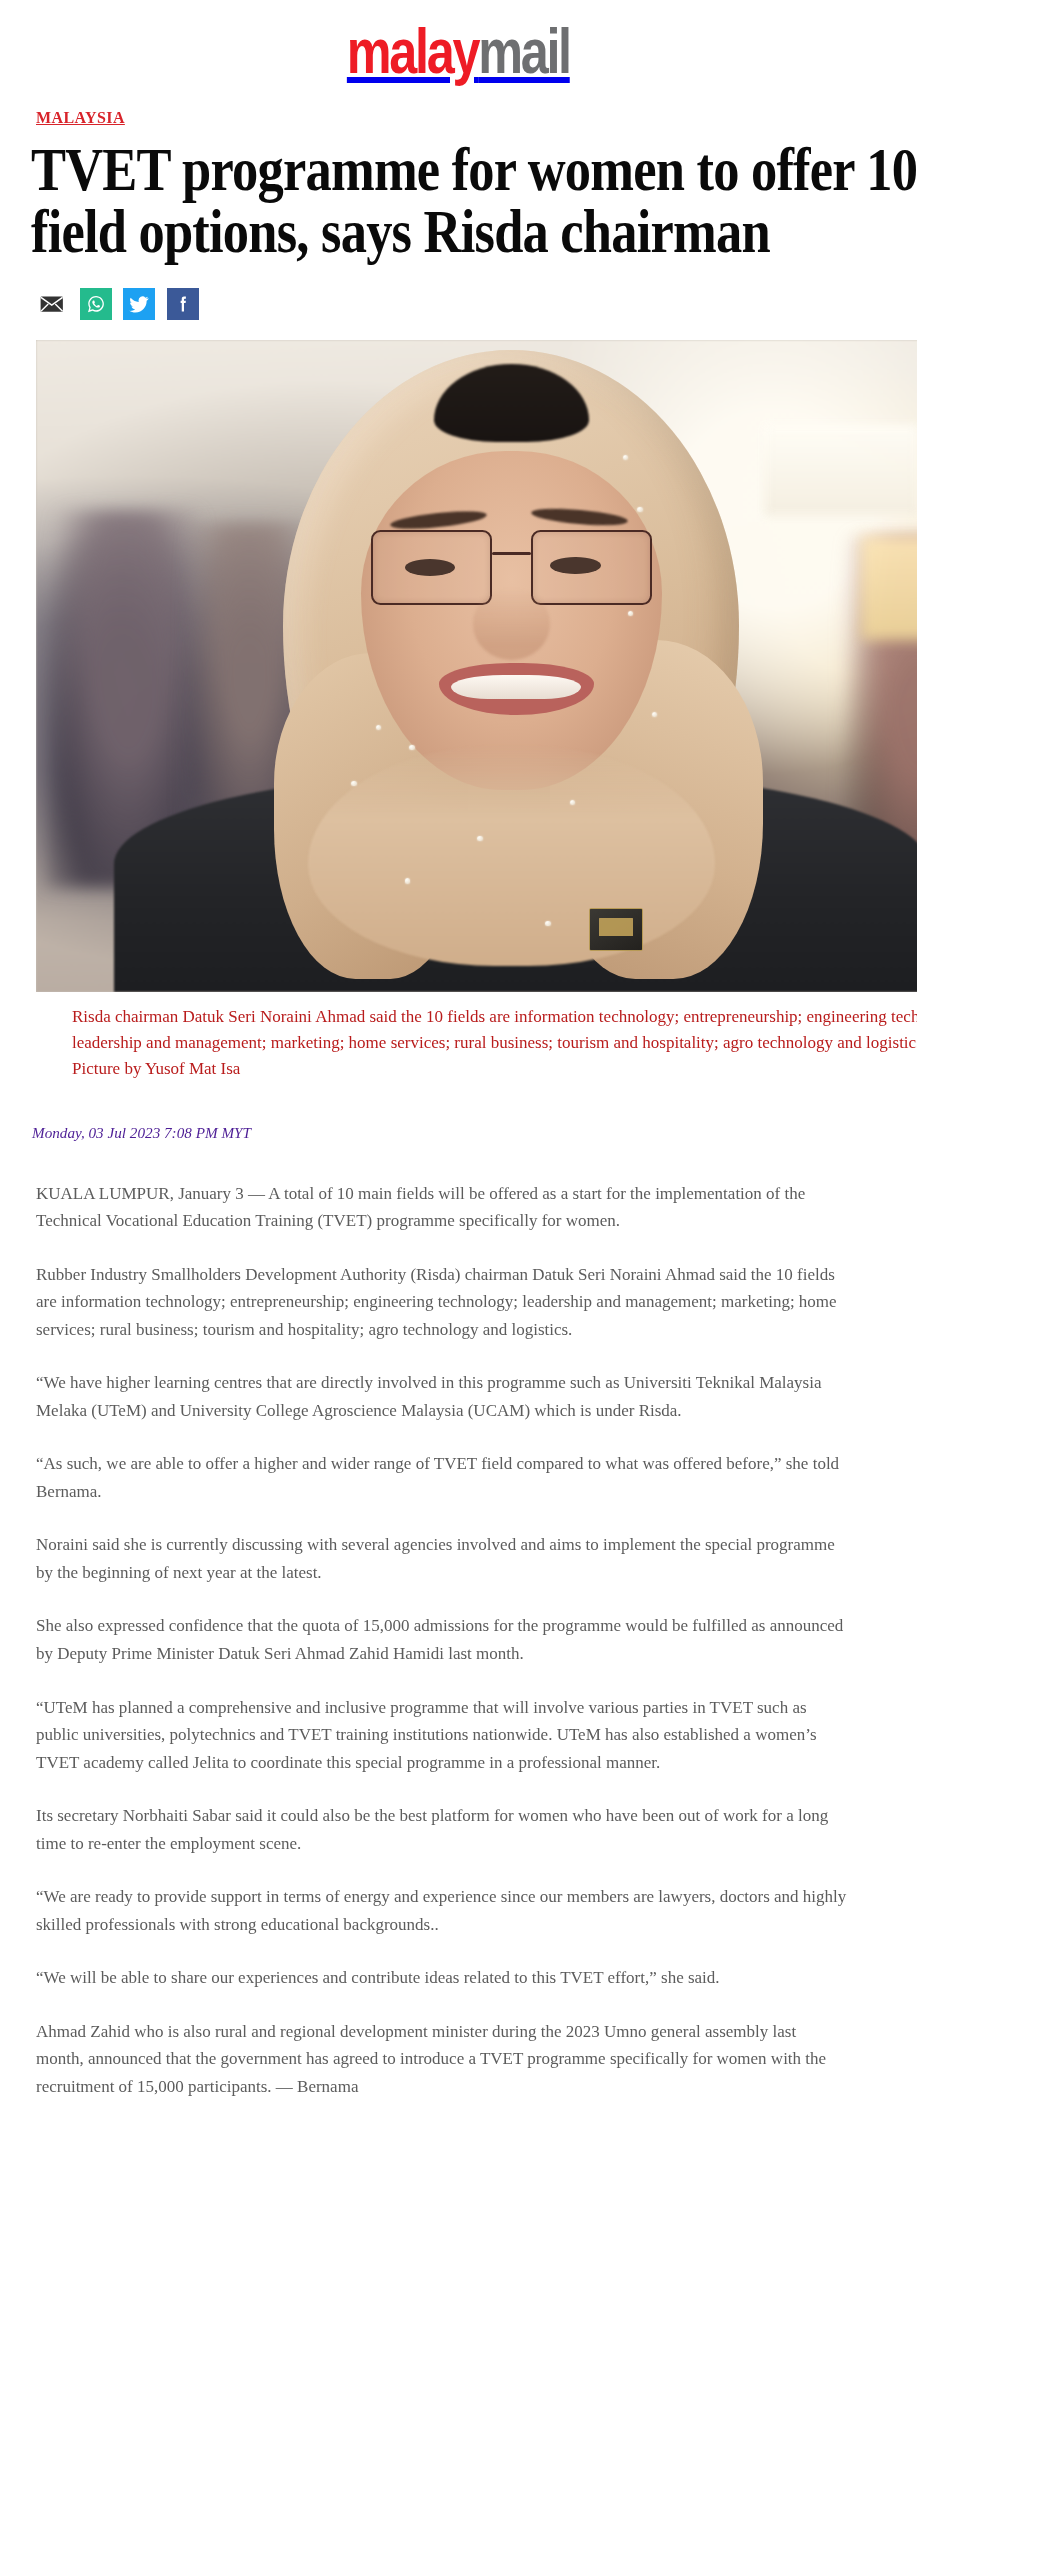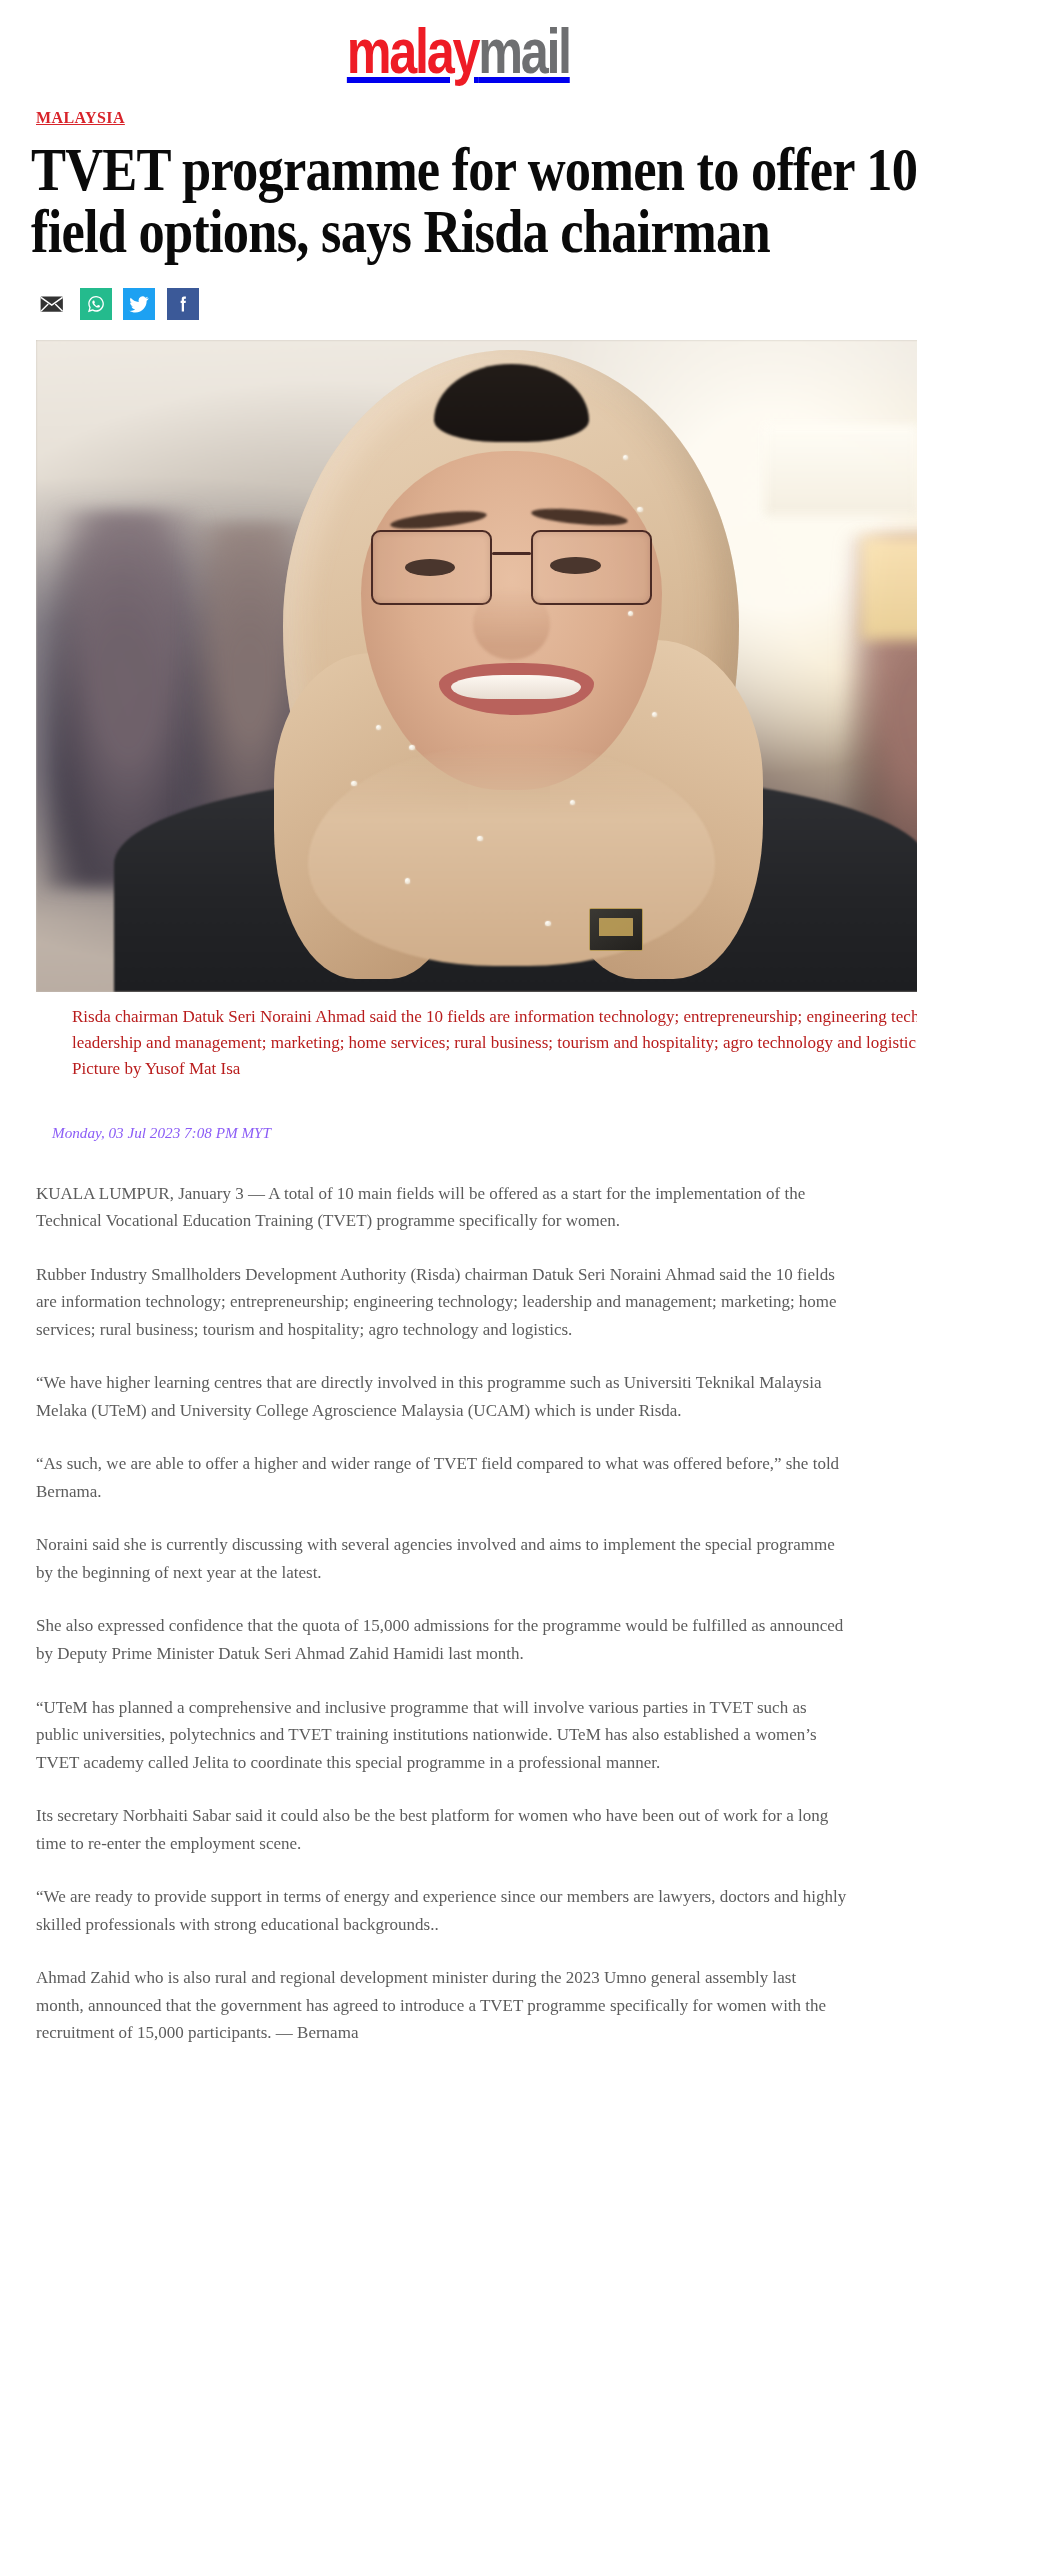--- a/index.html
+++ b/index.html
@@ -252,24 +252,24 @@
     width: 950px;
     color: #b91c1c;
     font-size: 17px;
     line-height: 1.52;
     font-family: "Liberation Serif", "DejaVu Serif", serif;
   }
 
   
   .dateline {
     margin: 42px 0 0 0;
-    padding-left: 52px;
+    padding-left: 32px;
     font-style: italic;
     font-size: 15.2px;
-    color: #8b5cf6;
+    color: #4c1d95;
     font-family: "Liberation Serif", "DejaVu Serif", serif;
   }
 
   
   .article-body {
     margin: 38px 0 0 0;
     padding: 0 70px 41px 36px;
     max-width: 1039px;
   }
   .article-body p {
@@ -389,17 +389,18 @@
   <div class="article-body">
       <p>KUALA LUMPUR, January 3 — A total of 10 main fields will be offered as a start for the implementation of the Technical Vocational Education Training (TVET) programme specifically for women.</p>
       <p>Rubber Industry Smallholders Development Authority (Risda) chairman Datuk Seri Noraini Ahmad said the 10 fields are information technology; entrepreneurship; engineering technology; leadership and management; marketing; home services; rural business; tourism and hospitality; agro technology and logistics.</p>
       <p>“We have higher learning centres that are directly involved in this programme such as Universiti Teknikal Malaysia Melaka (UTeM) and University College Agroscience Malaysia (UCAM) which is under Risda.</p>
       <p>“As such, we are able to offer a higher and wider range of TVET field compared to what was offered before,” she told Bernama.</p>
       <p>Noraini said she is currently discussing with several agencies involved and aims to implement the special programme by the beginning of next year at the latest.</p>
       <p>She also expressed confidence that the quota of 15,000 admissions for the programme would be fulfilled as announced by Deputy Prime Minister Datuk Seri Ahmad Zahid Hamidi last month.</p>
       <p>“UTeM has planned a comprehensive and inclusive programme that will involve various parties in TVET such as public universities, polytechnics and TVET training institutions nationwide. UTeM has also established a women’s TVET academy called Jelita to coordinate this special programme in a professional manner.</p>
       <p>Its secretary Norbhaiti Sabar said it could also be the best platform for women who have been out of work for a long time to re-enter the employment scene.</p>
       <p>“We are ready to provide support in terms of energy and experience since our members are lawyers, doctors and highly skilled professionals with strong educational backgrounds..</p>
+      <p>“We will be able to share our experiences and contribute ideas related to this TVET effort,” she said.</p>
       <p>Ahmad Zahid who is also rural and regional development minister during the 2023 Umno general assembly last month, announced that the government has agreed to introduce a TVET programme specifically for women with the recruitment of 15,000 participants. — Bernama</p>
     </div>
 
 </div>
 
 
 </body></html>

